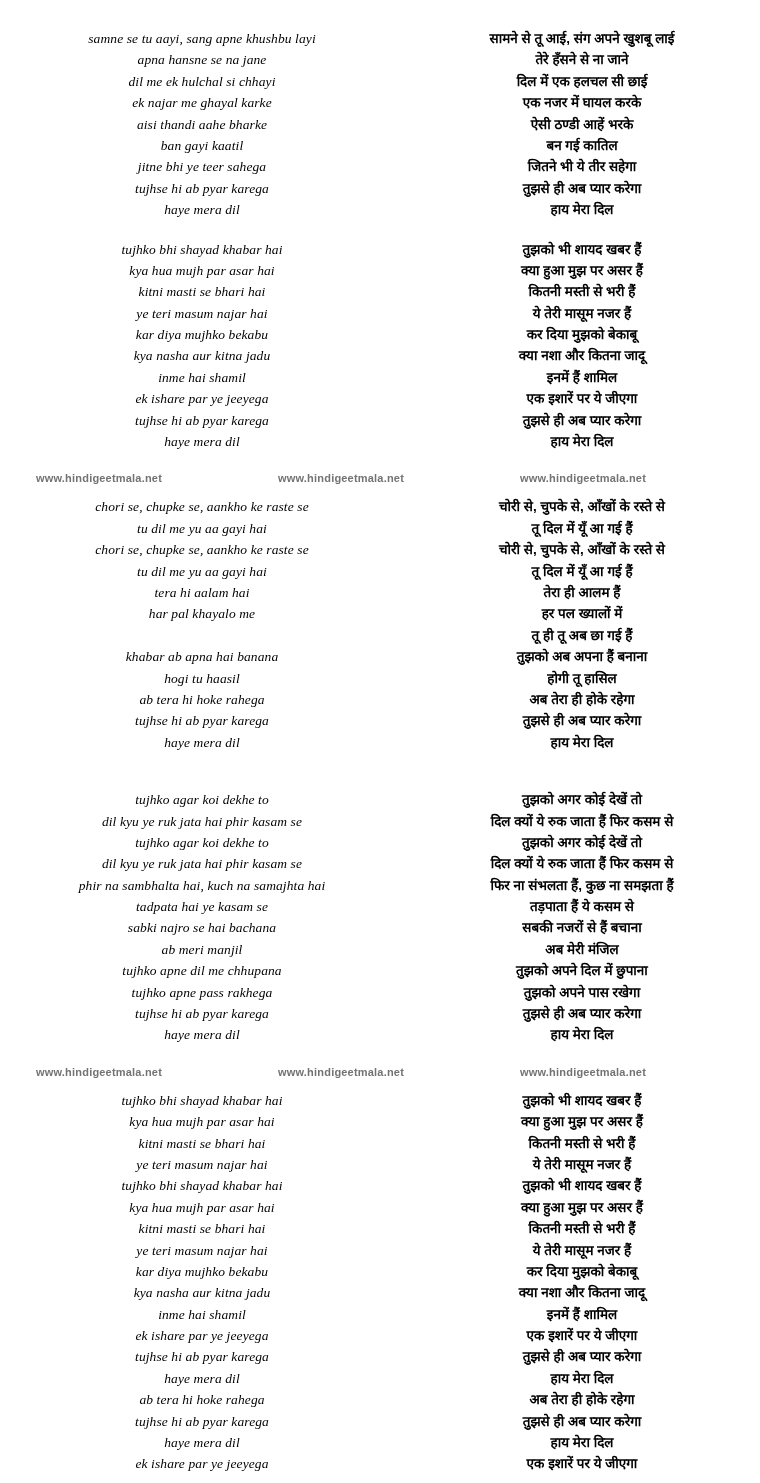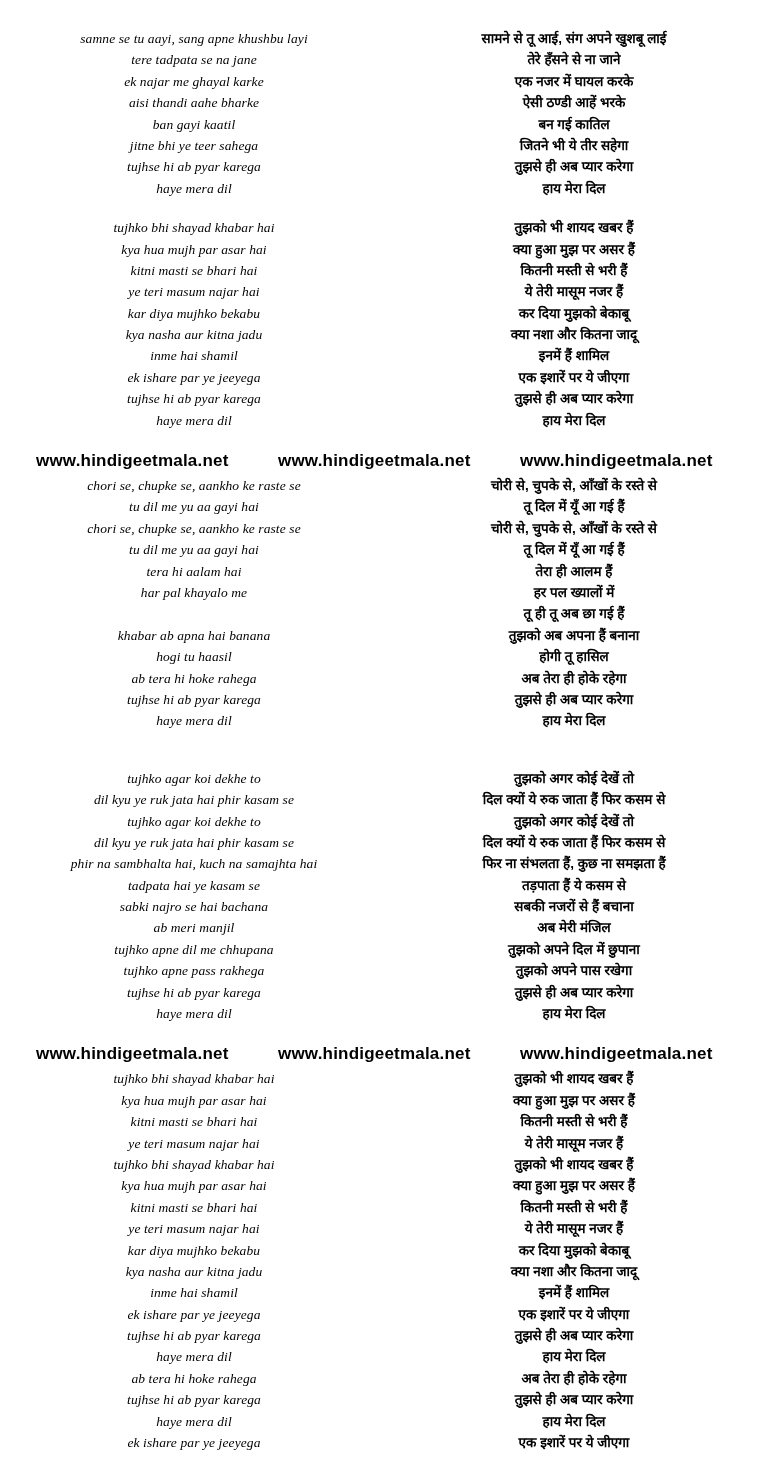--- a/index.html
+++ b/index.html
@@ -21,20 +21,21 @@
     background: #ffffff;
     box-sizing: border-box;
     padding-top: 28px;
   }
   .lyrics-area {
     position: relative;
     width: 760px;
   }
   .stanza {
     margin: 0 16px 18px 0;
+    padding-left: 8px;
   }
   .line {
     display: block;
     position: relative;
     height: 21.4px;
     line-height: 21.4px;
     white-space: nowrap;
   }
   .roman {
     position: absolute;
@@ -59,23 +60,23 @@
   }
   .watermark-row {
     position: relative;
     height: 26px;
     width: 760px;
     overflow: hidden;
   }
   .watermark {
     position: absolute;
     top: 2px;
-    font-size: 17px;
+    font-size: 11px;
     font-weight: bold;
-    color: #000000;
+    color: #737373;
     letter-spacing: 0.2px;
     font-family: "Liberation Sans", sans-serif;
     white-space: nowrap;
     text-align: center;
   }
   .wm1 { left: 36px; }
   .wm2 { left: 278px; }
   .wm3 { left: 520px; }
 </style>
 </head>
@@ -84,22 +85,26 @@
 <div class="page">
 
   <div class="lyrics-area">
 
     <div class="stanza">
       <div class="line">
           <span class="roman">samne se tu aayi, sang apne khushbu layi</span>
           <span class="deva">सामने से तू आई, संग अपने खुशबू लाई</span>
         </div>
       <div class="line">
-          <span class="roman">tere tadpata se na jane</span>
+          <span class="roman">apna hansne se na jane</span>
           <span class="deva">तेरे हँसने से ना जाने</span>
+        </div>
+      <div class="line">
+          <span class="roman">dil me ek hulchal si chhayi</span>
+          <span class="deva">दिल में एक हलचल सी छाई</span>
         </div>
       <div class="line">
           <span class="roman">ek najar me ghayal karke</span>
           <span class="deva">एक नजर में घायल करके</span>
         </div>
       <div class="line">
           <span class="roman">aisi thandi aahe bharke</span>
           <span class="deva">ऐसी ठण्डी आहें भरके</span>
         </div>
       <div class="line">

